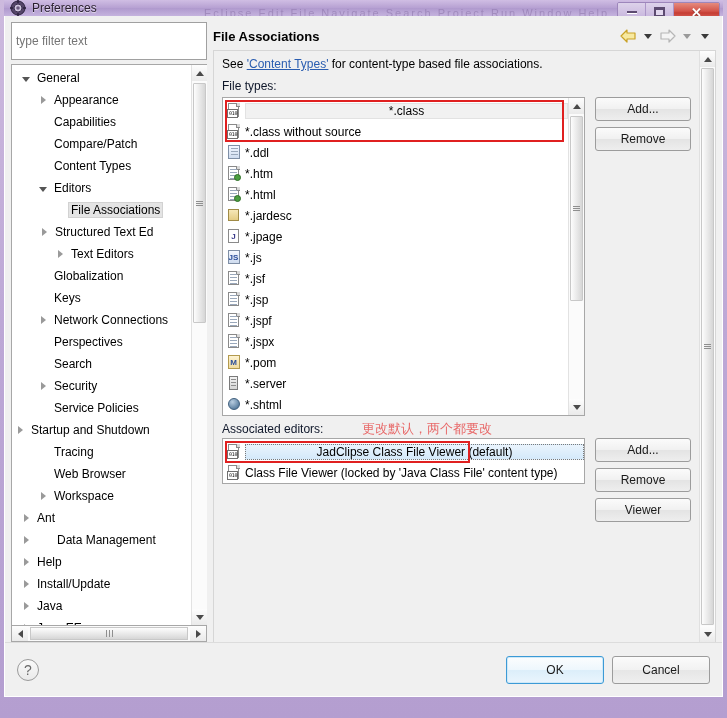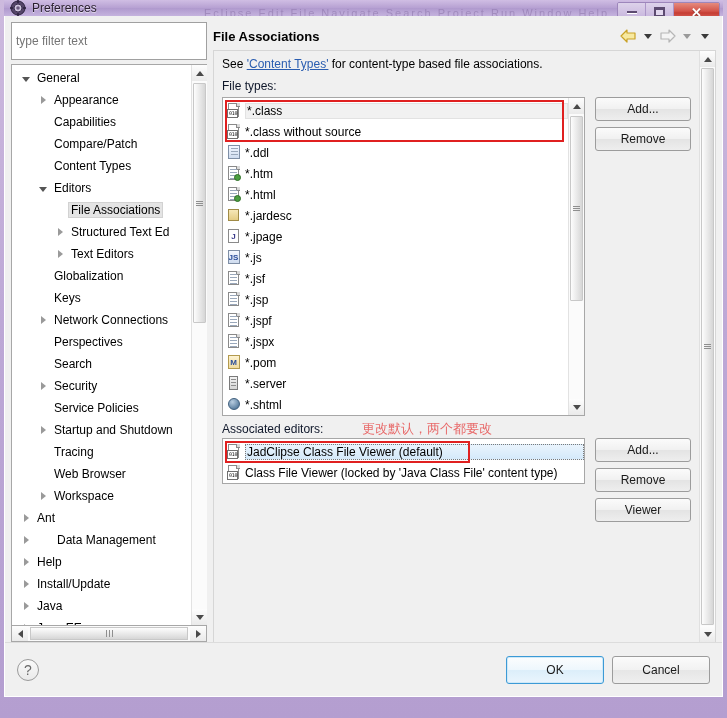--- a/index.html
+++ b/index.html
@@ -296,20 +296,21 @@
     background: #fff;
     display: flex;
     min-width: 0;
     position: relative;
   }
   .listcontent {
     flex: 1;
     overflow: hidden;
     padding: 2px 0 0 2px;
     position: relative;
+    text-align: center;
   }
   .lrow {
     height: 21px;
     display: flex;
     align-items: center;
     font-size: 12px;
     color: #000;
     white-space: nowrap;
     padding-left: 2px;
   }
@@ -530,21 +531,21 @@
               <div class="tnode" style="padding-left: 23px;">
                 <span class="tw">
                   <span class="tri-d"></span>
                 </span>
                 <span class="lbl">Editors</span>
               </div>
               <div class="tnode sel" style="padding-left: 40px;">
                 <span class="tw"></span>
                 <span class="lbl">File Associations</span>
               </div>
-              <div class="tnode" style="padding-left: 40px;">
+              <div class="tnode" style="padding-left: 24px;">
                 <span class="tw">
                   <span class="tri-r"></span>
                 </span>
                 <span class="lbl">Structured Text Ed</span>
               </div>
               <div class="tnode" style="padding-left: 40px;">
                 <span class="tw">
                   <span class="tri-r"></span>
                 </span>
                 <span class="lbl">Text Editors</span>
@@ -574,21 +575,21 @@
               <div class="tnode" style="padding-left: 23px;">
                 <span class="tw">
                   <span class="tri-r"></span>
                 </span>
                 <span class="lbl">Security</span>
               </div>
               <div class="tnode" style="padding-left: 23px;">
                 <span class="tw"></span>
                 <span class="lbl">Service Policies</span>
               </div>
-              <div class="tnode" style="padding-left: 23px;">
+              <div class="tnode" style="">
                 <span class="tw">
                   <span class="tri-r"></span>
                 </span>
                 <span class="lbl">Startup and Shutdown</span>
               </div>
               <div class="tnode" style="padding-left: 23px;">
                 <span class="tw"></span>
                 <span class="lbl">Tracing</span>
               </div>
               <div class="tnode" style="padding-left: 23px;">

